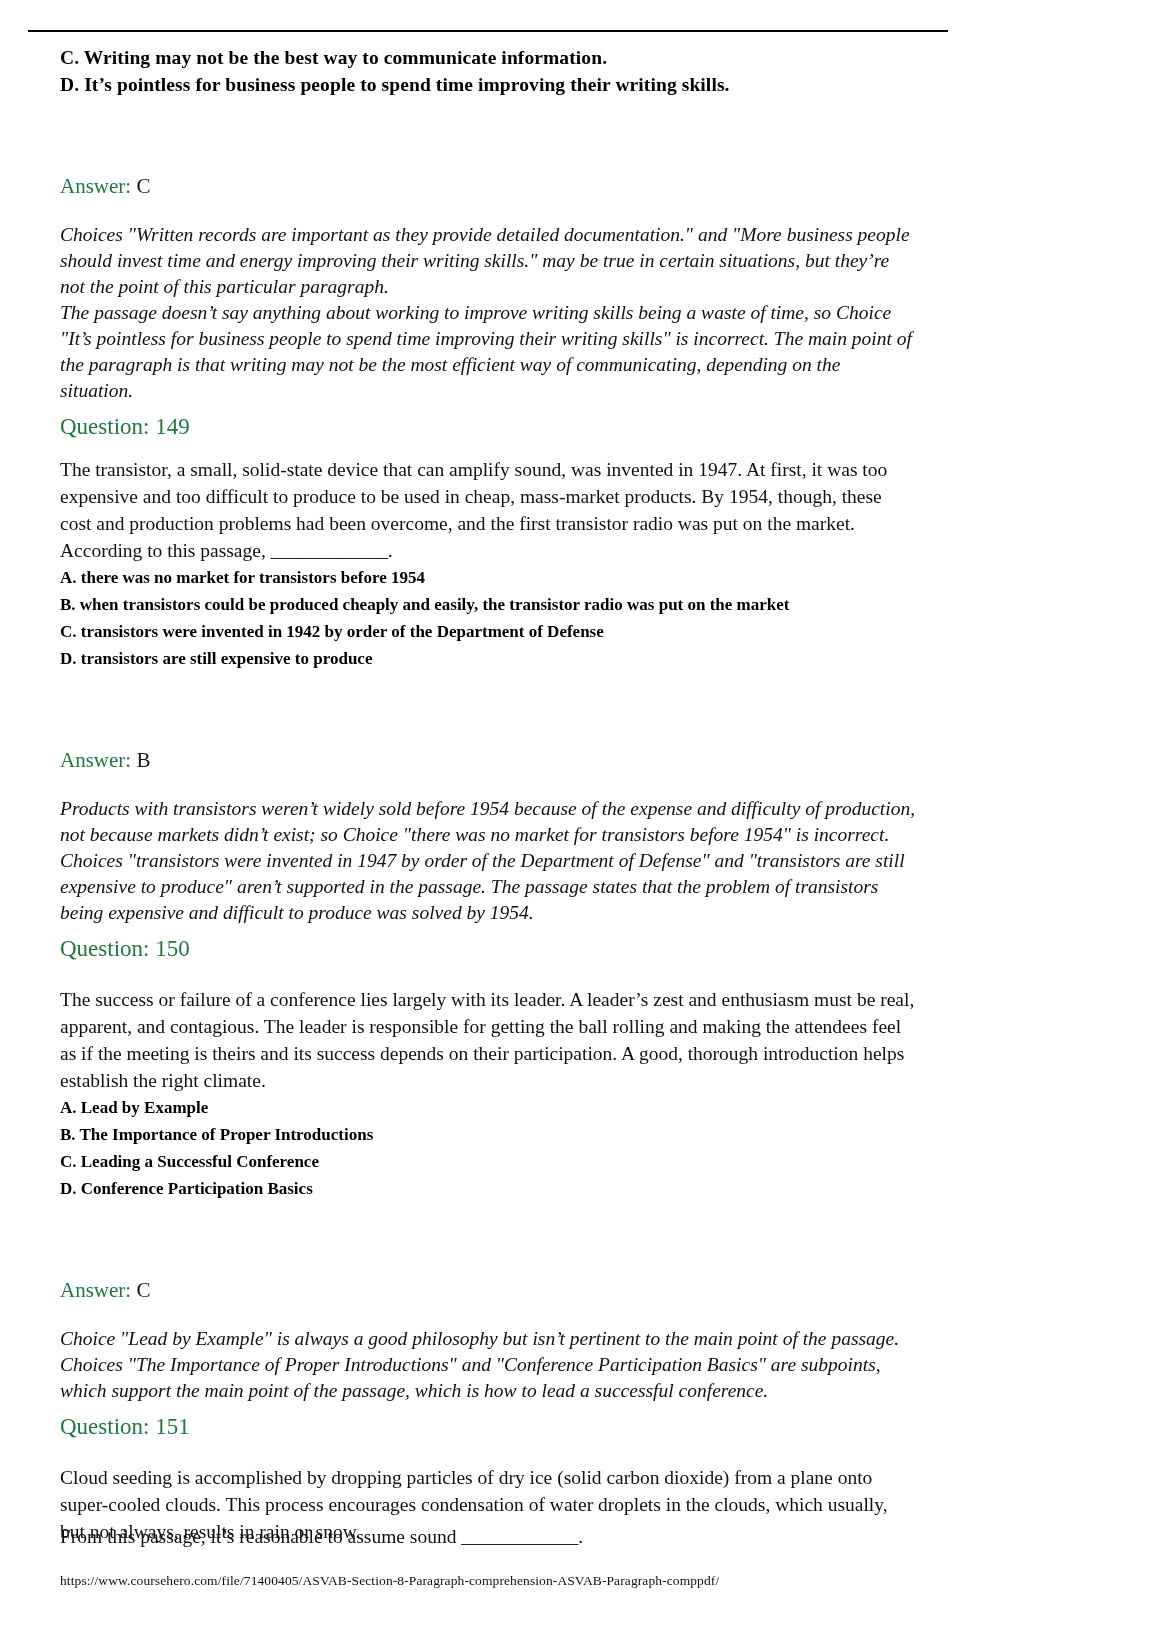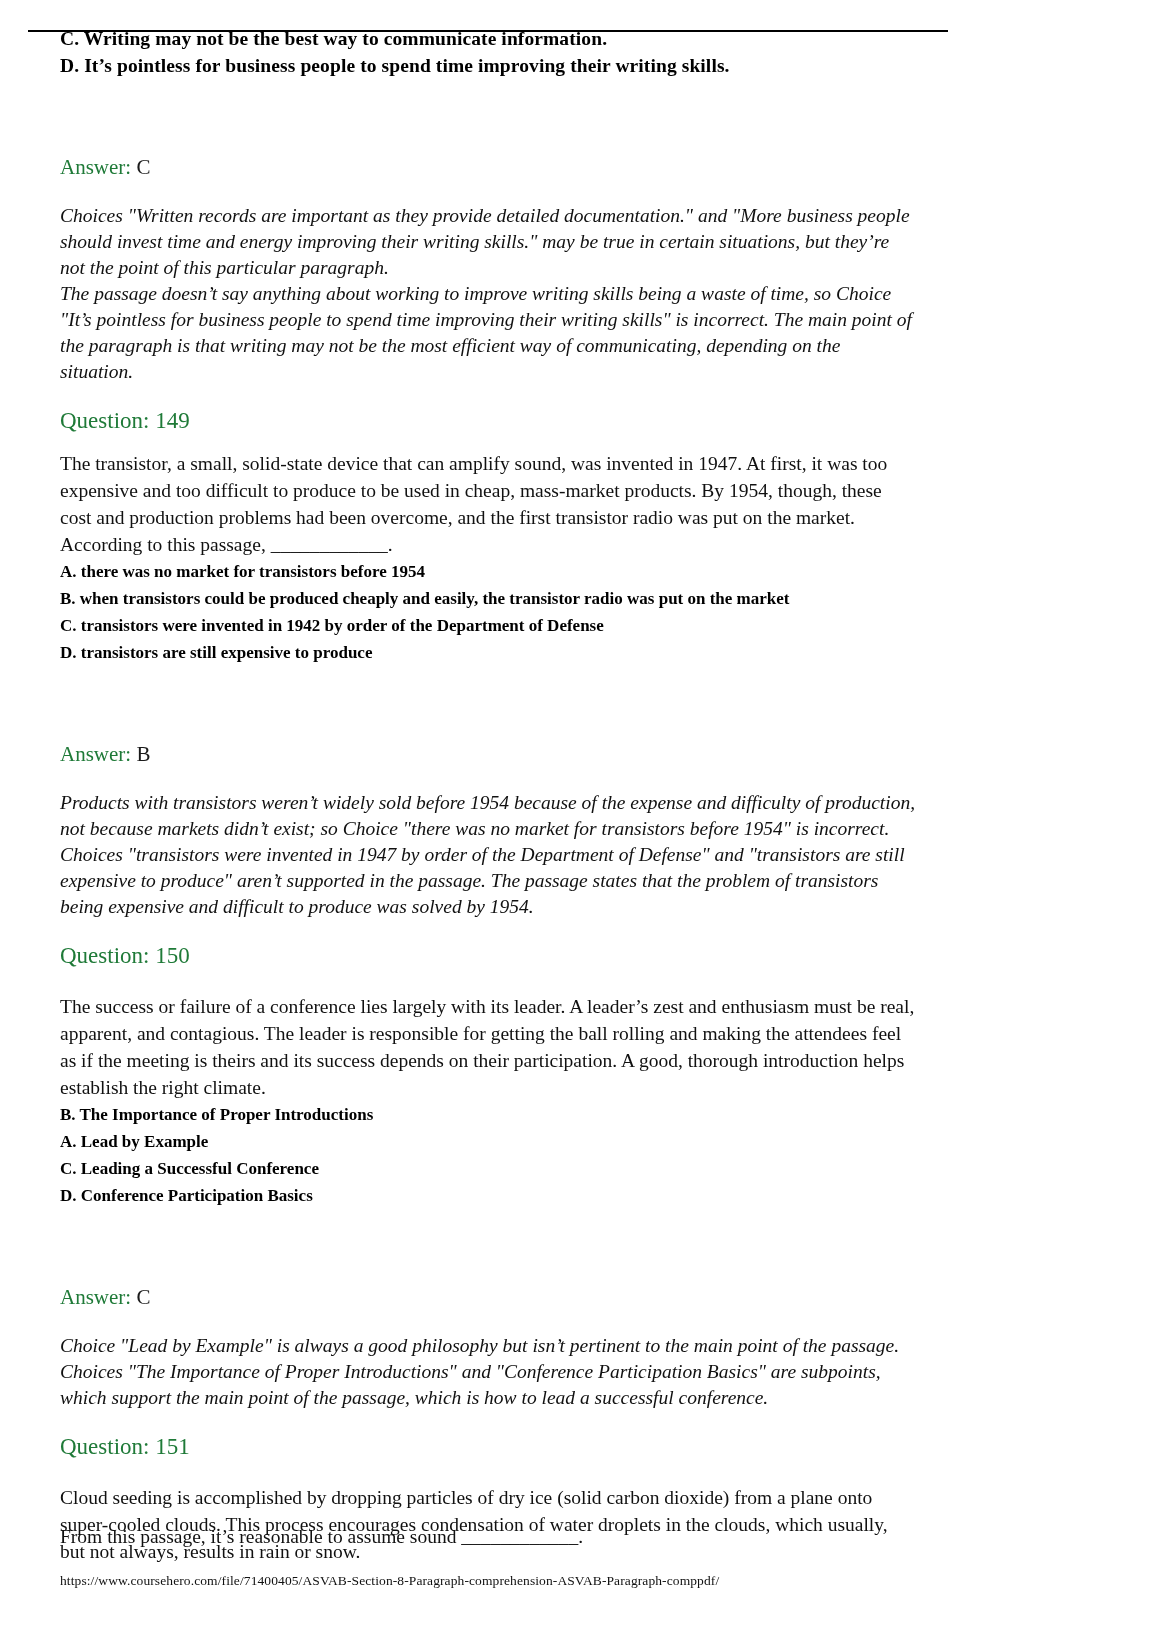--- a/index.html
+++ b/index.html
@@ -12,21 +12,21 @@
     min-height: 1638px;
     font-family: "Liberation Serif", "DejaVu Serif", serif;
     color: #000000;
     position: relative;
   }
   .page {
     position: relative;
     width: 976px;
     min-height: 1638px;
     box-sizing: border-box;
-    padding: 25px 60px 0 60px;
+    padding: 44px 60px 0 60px;
   }
   .rule-top {
     position: absolute;
     left: 28px;
     right: 28px;
     top: 30px;
     height: 2px;
     background: #000;
   }
   .opt-bold {
@@ -47,21 +47,21 @@
   .explanation {
     font-style: italic;
     font-size: 19.5px;
     line-height: 26px;
     color: #111;
   }
   .question-head {
     color: #1f7a38;
     font-size: 23px;
     line-height: 30px;
-    margin-top: 21px;
+    margin-top: 8px;
   }
   .passage {
     font-size: 19.5px;
     line-height: 27px;
     color: #111;
   }
   .choices {
     font-weight: bold;
     font-size: 17px;
     line-height: 27px;
@@ -148,22 +148,22 @@
   <div class="gap-sm"></div>
 
   <div class="explanation">Products with transistors weren’t widely sold before 1954 because of the expense and difficulty of production, not because markets didn’t exist; so Choice "there was no market for transistors before 1954" is incorrect. Choices "transistors were invented in 1947 by order of the Department of Defense" and "transistors are still expensive to produce" aren’t supported in the passage. The passage states that the problem of transistors being expensive and difficult to produce was solved by 1954.</div>
 
   <div class="question-head">Question: 150</div>
 
   <div class="gap-sm"></div>
 
   <div class="passage">The success or failure of a conference lies largely with its leader. A leader’s zest and enthusiasm must be real, apparent, and contagious. The leader is responsible for getting the ball rolling and making the attendees feel as if the meeting is theirs and its success depends on their participation. A good, thorough introduction helps establish the right climate.</div>
 
+  <div class="choices">A. Lead by Example</div>
   <div class="choices">B. The Importance of Proper Introductions</div>
-  <div class="choices">A. Lead by Example</div>
   <div class="choices">C. Leading a Successful Conference</div>
   <div class="choices">D. Conference Participation Basics</div>
 
   <div class="gap-lg"></div>
 
   <div class="answer">
     <span>Answer:</span>
     <span class="val">C</span>
   </div>
 

